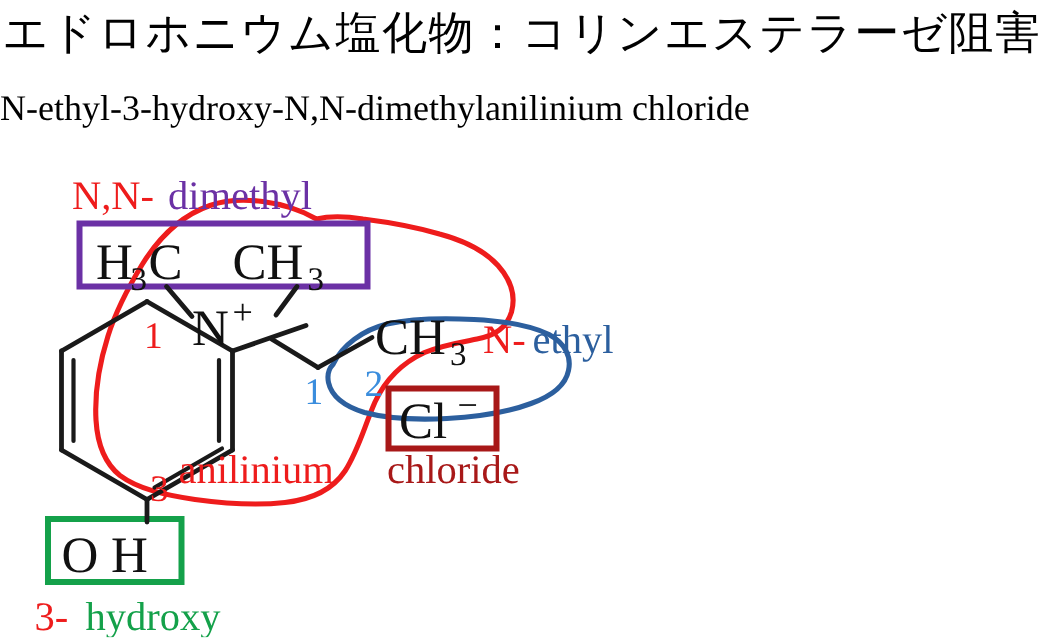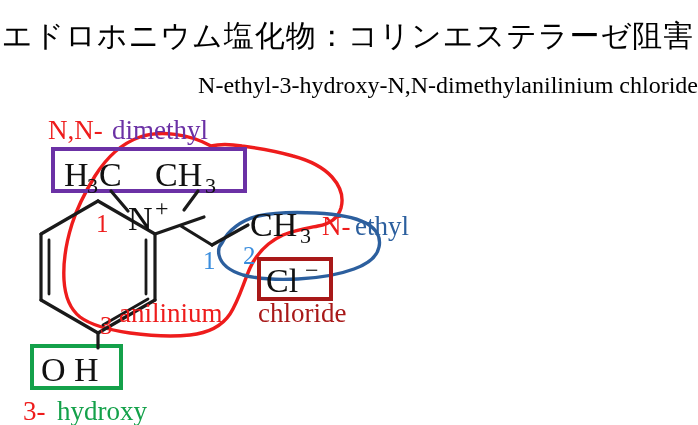--- a/index.html
+++ b/index.html
@@ -11,35 +11,35 @@
     position: relative;
     width: 698px;
     height: 425px;
     background: #ffffff;
     overflow: hidden;
     font-family: "Liberation Serif", "DejaVu Serif", serif;
   }
   #title {
     position: absolute;
     left: 0;
-    top: 17px;
+    top: 4px;
     width: 696px;
     text-align: center;
     font-size: 30px;
     line-height: 38px;
     color: #000000;
     letter-spacing: 1px;
     white-space: nowrap;
   }
   #subtitle {
     position: absolute;
     left: 0;
-    top: 70px;
+    top: 58px;
     width: 698px;
-    text-align: right;
+    text-align: left;
     font-size: 24px;
     line-height: 30px;
     color: #000000;
     white-space: nowrap;
   }
   #structure {
     position: absolute;
     left: 0;
     top: 104px;
     width: 698px;

